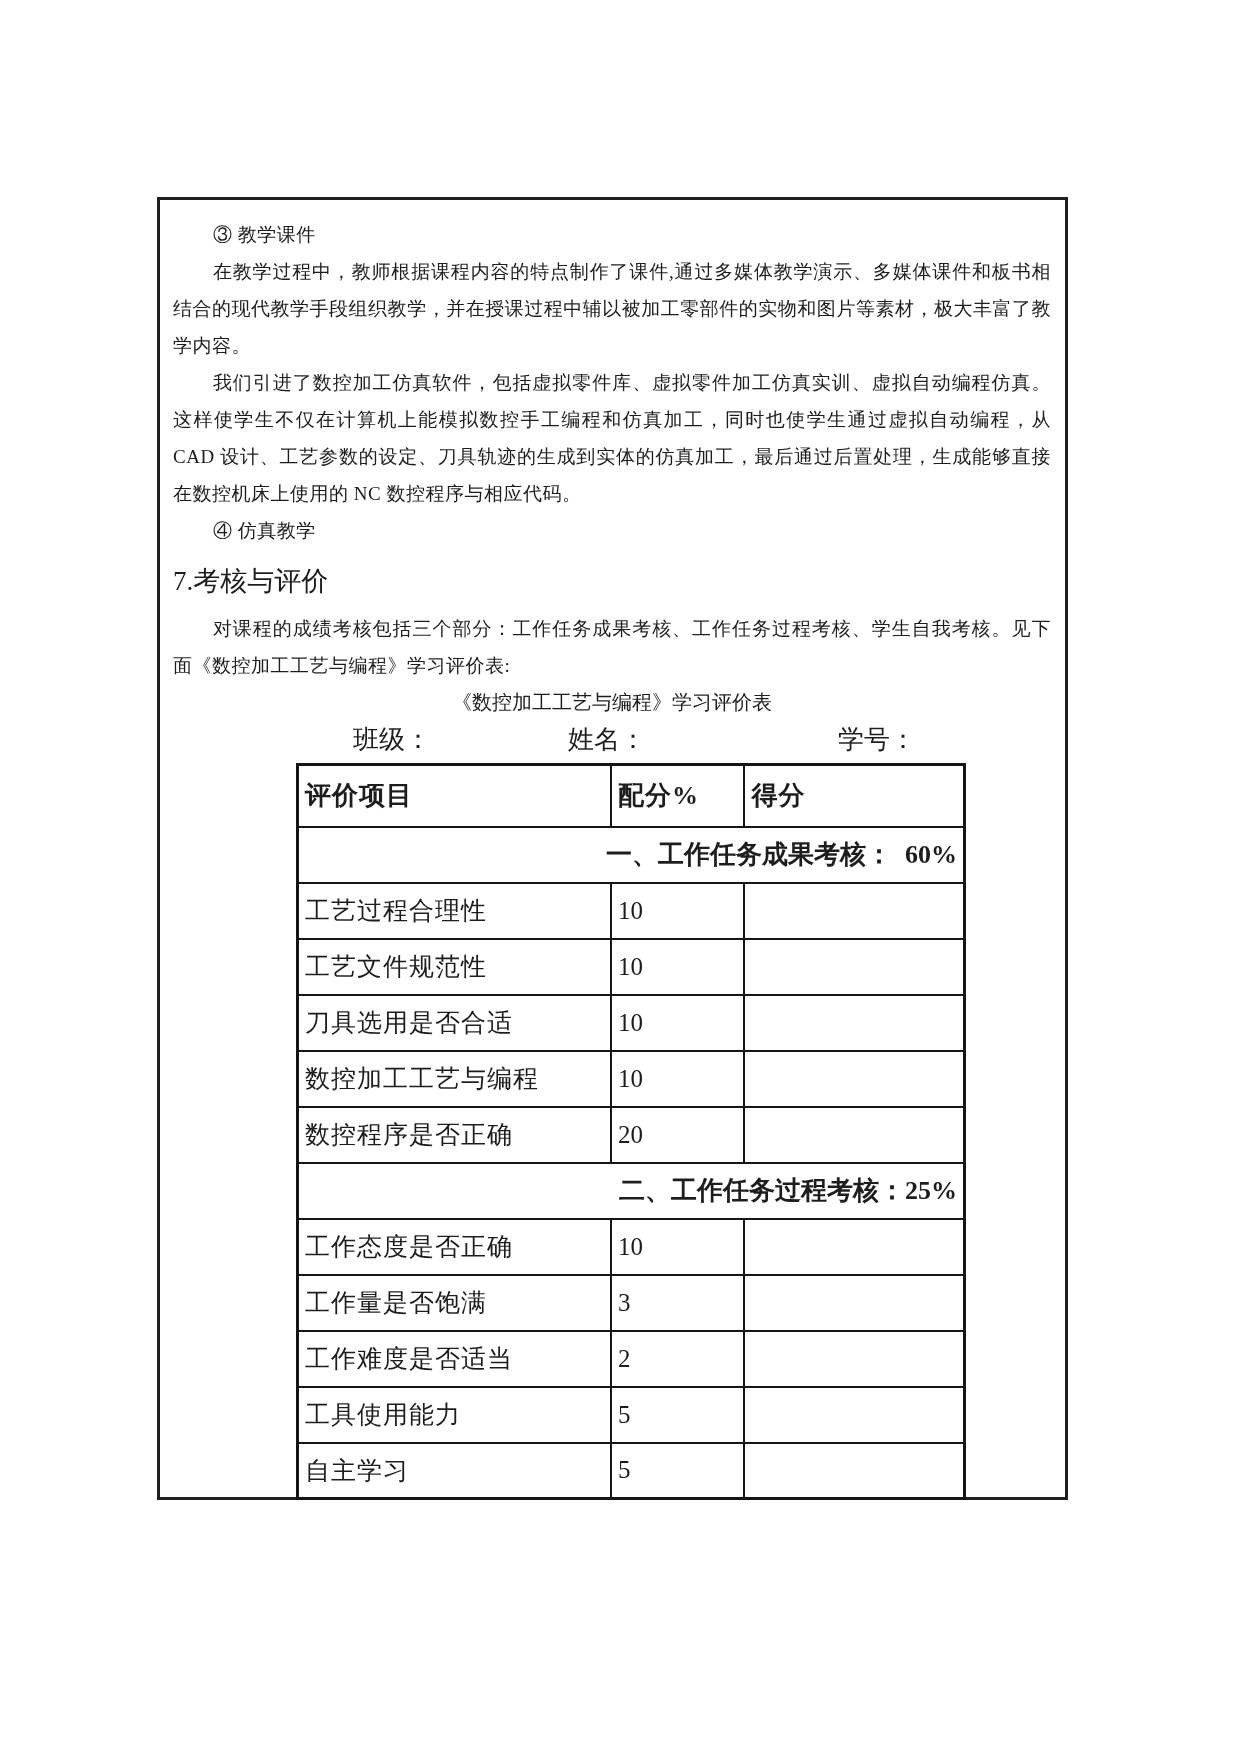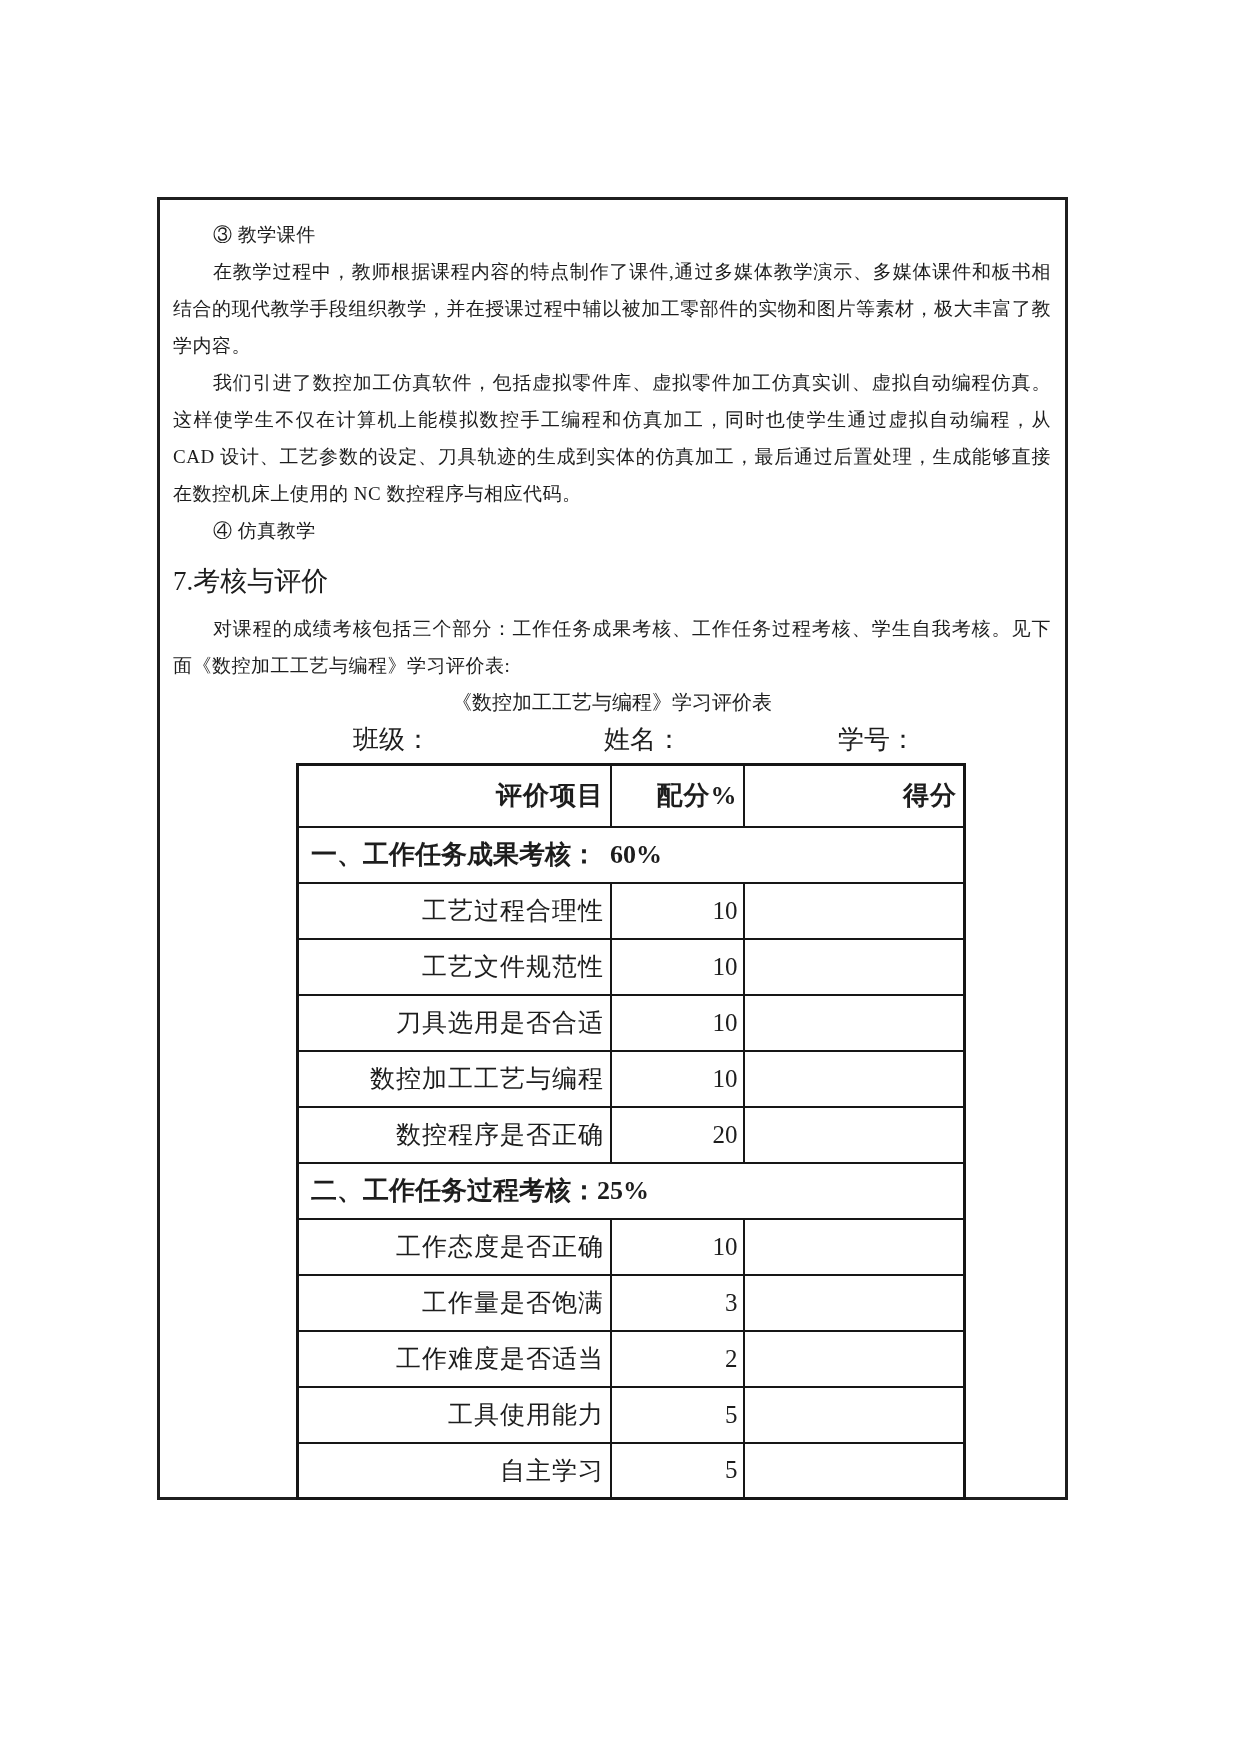--- a/index.html
+++ b/index.html
@@ -18,44 +18,44 @@
     box-sizing:border-box;
     padding:16px 14px 0 13px;
   }
   .para { margin:0; font-size:19px; line-height:37px; text-align:justify; letter-spacing:0.5px; }
   .indent { text-indent:2.1em; }
   .sec-heading { margin:14px 0 10px 0; font-size:27px; font-weight:normal; line-height:37px; }
   .table-title { margin:0; text-align:center; font-size:20px; line-height:37px; }
   .fields { position:relative; height:40px; font-size:26px; line-height:38px; }
   .fields span { position:absolute; top:0; }
   .f-class { left:180px; }
-  .f-name  { left:395px;margin-left:36px; }
+  .f-name  { left:395px; }
   .f-id    { left:665px;text-align:right; }
   table.eval {
     border-collapse:collapse;
     table-layout:fixed;
     margin:2px 0 0 123px;
     width:670px;
     border:3px solid #161616;
   }
   table.eval col.c1 { width:47%; }
   table.eval col.c2 { width:20%; }
   table.eval col.c3 { width:33%; }
   table.eval th, table.eval td {
     border:2px solid #161616;
     padding:0 6px;
-    text-align:right;
+    text-align:left;
     vertical-align:middle;
     overflow:hidden;
   }
   table.eval tr       { height:56px; }
   table.eval tr.head  { height:62px; }
   table.eval tr.head th { font-size:26px; font-weight:bold; letter-spacing:1px; }
   table.eval tr.section td {
-    text-align:left;
+    text-align:right;
     font-weight:bold;
     font-size:26px;
     padding-left:12px;
     white-space:pre-wrap;
   }
   table.eval td.crit { font-size:25px; letter-spacing:1px; }
   table.eval td.num  { font-size:25px;margin-top:8px; }
   table.eval td.blank { background:#ffffff; }
 </style>
 </head>

